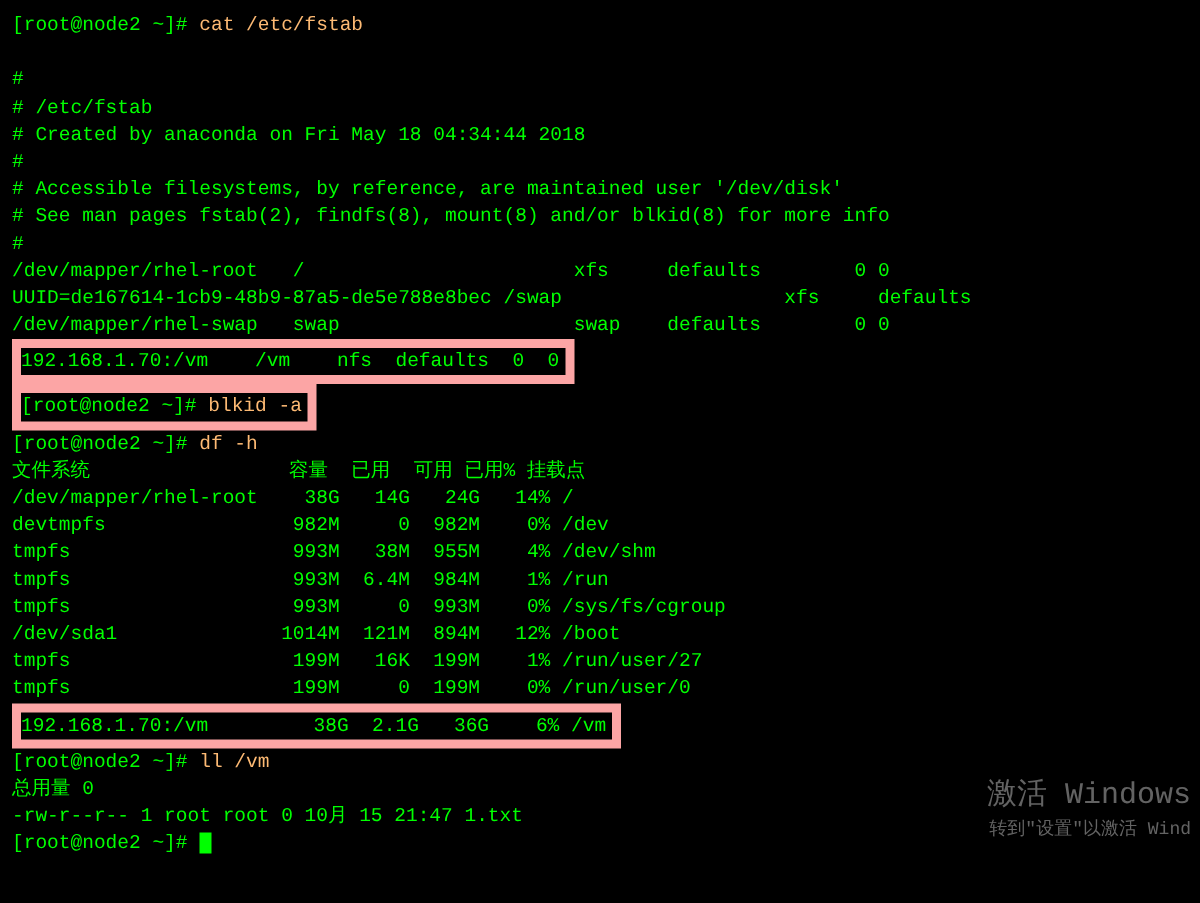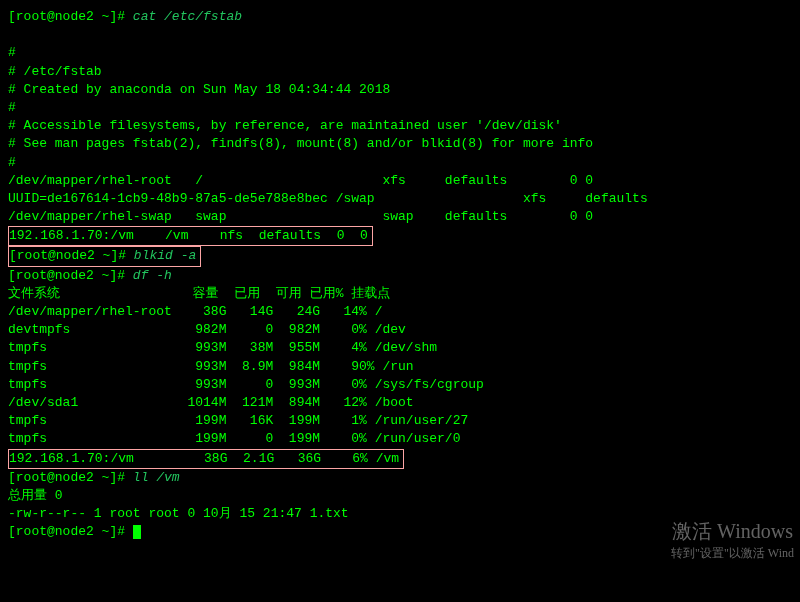--- a/index.html
+++ b/index.html
@@ -10,67 +10,67 @@
     font-size: 13px;
     line-height: 1.4;
     color: #00ff00;
     width: 800px;
     height: 602px;
     box-sizing: border-box;
     position: relative;
     overflow: hidden;
   }
   .line { white-space: pre; }
-  .white { color: #22c55e; font-style: italic; }
+  .white { color: #fdba74; }
   .boxed {
-    border: 1px solid #fca5a5;
+    border: 6px solid #fca5a5;
     display: inline-block;
     padding-right: 4px;
   }
   .cursor {
     display: inline-block;
     width: 8px;
     height: 14px;
     background: #00ff00;
     vertical-align: text-bottom;
   }
   .watermark {
     position: absolute;
     right: 6px;
     bottom: 40px;
     color: rgba(180,180,180,0.55);
-    font-family: Liberation Serif, serif;
-    text-align: center;
+    font-family: Liberation Mono, monospace;
+    text-align: right;
   }
   .watermark .w1 { font-size: 20px; }
   .watermark .w2 { font-size: 12px; }
 </style>
 </head>
 <body>
 
 <div class="line"><span>[root@node2 ~]# </span><span class="white">cat /etc/fstab</span></div>
 <div class="line"> </div>
 <div class="line">#</div>
 <div class="line"># /etc/fstab</div>
-<div class="line"># Created by anaconda on Sun May 18 04:34:44 2018</div>
+<div class="line"># Created by anaconda on Fri May 18 04:34:44 2018</div>
 <div class="line">#</div>
 <div class="line"># Accessible filesystems, by reference, are maintained user '/dev/disk'</div>
 <div class="line"># See man pages fstab(2), findfs(8), mount(8) and/or blkid(8) for more info</div>
 <div class="line">#</div>
 <div class="line">/dev/mapper/rhel-root   /                       xfs     defaults        0 0</div>
 <div class="line">UUID=de167614-1cb9-48b9-87a5-de5e788e8bec /swap                   xfs     defaults</div>
 <div class="line">/dev/mapper/rhel-swap   swap                    swap    defaults        0 0</div>
 <div><span class="boxed line">192.168.1.70:/vm    /vm    nfs  defaults  0  0</span></div>
 <div><span class="boxed line"><span>[root@node2 ~]# </span><span class="white">blkid -a</span></span></div>
 <div class="line"><span>[root@node2 ~]# </span><span class="white">df -h</span></div>
 <div class="line">文件系统                 容量  已用  可用 已用% 挂载点</div>
 <div class="line">/dev/mapper/rhel-root    38G   14G   24G   14% /</div>
 <div class="line">devtmpfs                982M     0  982M    0% /dev</div>
 <div class="line">tmpfs                   993M   38M  955M    4% /dev/shm</div>
-<div class="line">tmpfs                   993M  8.9M  984M    90% /run</div>
+<div class="line">tmpfs                   993M  6.4M  984M    1% /run</div>
 <div class="line">tmpfs                   993M     0  993M    0% /sys/fs/cgroup</div>
 <div class="line">/dev/sda1              1014M  121M  894M   12% /boot</div>
 <div class="line">tmpfs                   199M   16K  199M    1% /run/user/27</div>
 <div class="line">tmpfs                   199M     0  199M    0% /run/user/0</div>
 <div><span class="boxed line">192.168.1.70:/vm         38G  2.1G   36G    6% /vm</span></div>
 <div class="line"><span>[root@node2 ~]# </span><span class="white">ll /vm</span></div>
 <div class="line">总用量 0</div>
 <div class="line">-rw-r--r-- 1 root root 0 10月 15 21:47 1.txt</div>
 <div class="line"><span>[root@node2 ~]# </span><span class="cursor"></span></div>
 

